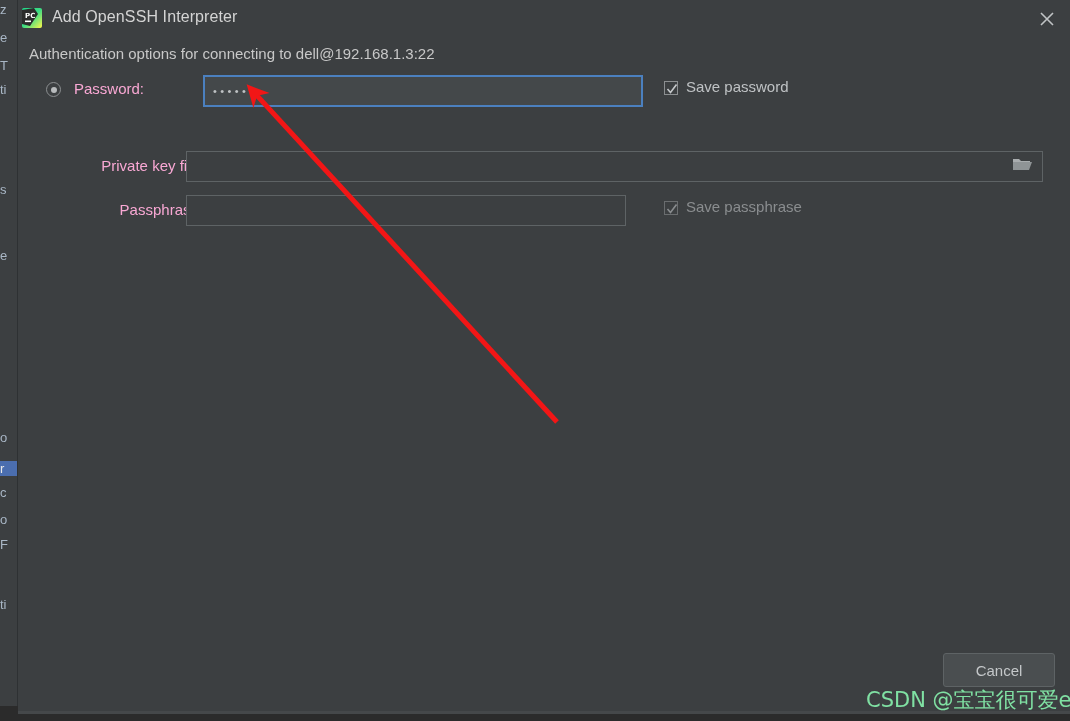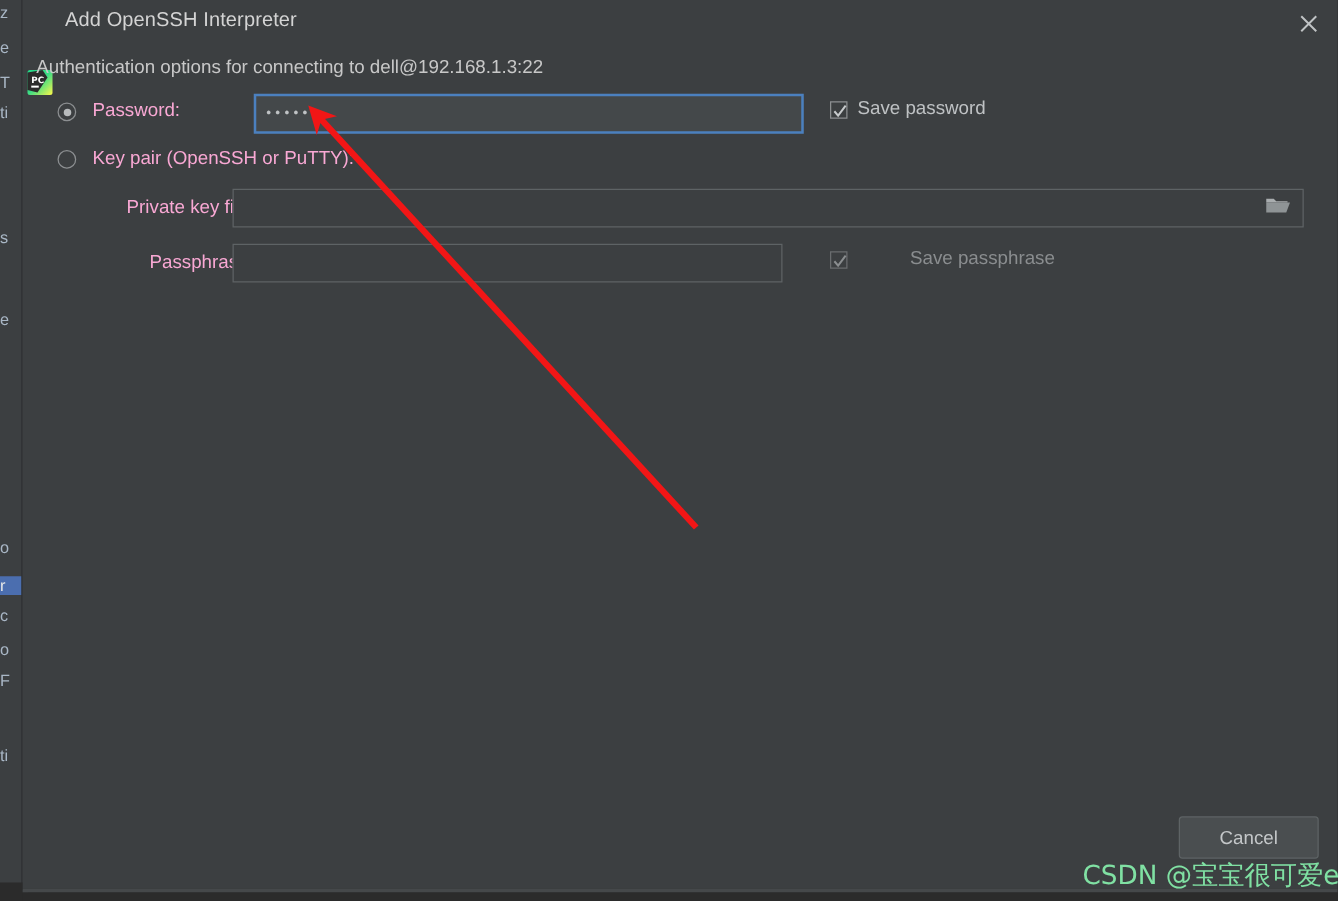--- a/index.html
+++ b/index.html
@@ -74,21 +74,21 @@
 
   
   #titlebar {
     position: absolute;
     left: 0; top: 0;
     width: 1052px; height: 37px;
   }
   #app-icon {
     position: absolute;
     left: 2px; top: 6px;
-    width: 24px; height: 24px; margin-top: 48px;
+    width: 24px; height: 24px;
   }
   #dialog-title {
     position: absolute;
     left: 34px; top: 8px;
     font-size: 16px;
     color: #d4d4d4;
     letter-spacing: 0.1px;
   }
   #close-button {
     position: absolute;
@@ -280,45 +280,41 @@
 
   <div class="checkbox-row" style="left:646px; top:76px; width:220px; height:26px;">
     <div class="checkbox" style="left:0px; top:5px;">
       <svg width="12" height="12" viewBox="0 0 12 12">
         <path d="M1.5 6 L4.5 9.5 L10.5 1.5" stroke="#c6c9cb" stroke-width="1.6" fill="none"></path>
       </svg>
     </div>
     <div class="checkbox-label" style="left:22px; top:2px;">Save password</div>
   </div>
 
-  <div class="radio-row" style="left:9px; top:113px; width:600px; height:30px;">
-    <div class="radio" style="left:19px; top:7px;"></div>
-    <div class="field-label" style="left:47px; top:5px;">Key pair (OpenSSH or PuTTY):</div>
-  </div>
 
   <div class="field-label" style="left:45px; top:157px; width:140px; text-align:right;">Private key file:</div>
   <div class="textinput" style="left:168px; top:151px; width:857px; height:31px;">
     <div class="folder-btn">
       <svg width="22" height="18" viewBox="0 0 22 18">
         <path d="M2 4 h6 l2 2 h9 v1 h-17 z" fill="#a9adaf"></path>
         <path d="M2 7 h19 l-3 8 h-16 z" fill="#8f9496"></path>
       </svg>
     </div>
   </div>
 
   <div class="field-label" style="left:45px; top:201px; width:140px; text-align:right;">Passphrase:</div>
   <div class="textinput" style="left:168px; top:195px; width:440px; height:31px;"></div>
 
   <div class="checkbox-row" style="left:646px; top:196px; width:220px; height:26px;">
     <div class="checkbox disabled" style="left:0px; top:5px;">
       <svg width="12" height="12" viewBox="0 0 12 12">
         <path d="M1.5 6 L4.5 9.5 L10.5 1.5" stroke="#8a8d8f" stroke-width="1.6" fill="none"></path>
       </svg>
     </div>
-    <div class="checkbox-label disabled" style="left:22px; top:2px;margin-left:42px;">Save passphrase</div>
+    <div class="checkbox-label disabled" style="left:22px; top:2px;">Save passphrase</div>
   </div>
 
   <div class="btn" style="left:925px; top:653px; width:112px;">Cancel</div>
 
 </div>
 
 <div id="dialog-shadow-bottom"></div>
 <div id="page-backdrop-bottom"></div>
 <div id="page-backdrop-bottom-left"></div>
 

